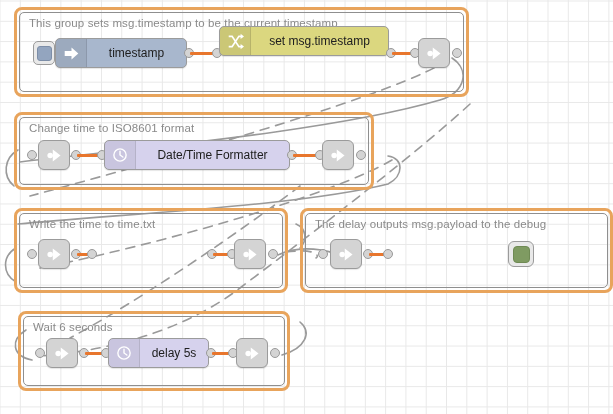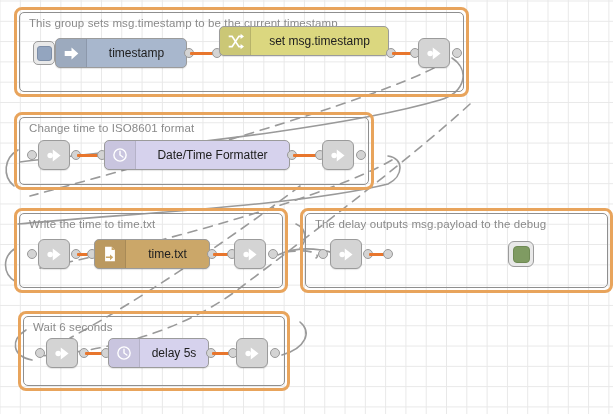--- a/index.html
+++ b/index.html
@@ -229,30 +229,20 @@
   <div class="linknode" style="left:38px;top:239px;">
     <svg class="gly" width="19" height="19" viewBox="0 0 22 22">
       <circle cx="6" cy="11" r="3.2" fill="#ffffff"></circle>
       <path d="M8 11h5M9 4l9 7-9 7z" fill="#ffffff"></path>
     </svg>
   </div>
   <div class="port round" style="left:71px;top:249px;"></div>
   <div class="wire" style="left:77px;top:253px;width:14px;"></div>
   <div class="port round" style="left:87px;top:249px;"></div>
 
-  <div class="node" style="left:94px;top:239px;width:116px;background:#cba769;">
-    <div class="node-icon" style="background:rgba(0,0,0,0.08);">
-      <svg class="gly" width="18" height="18" viewBox="0 0 22 22">
-        <path d="M5 2h8l4 4v14H5z" fill="#ffffff"></path>
-        <path d="M13 2v4h4z" fill="#cba769"></path>
-        <path d="M6 14h5v-2.5l4 3.5-4 3.5V16H6z" fill="#cba769"></path>
-      </svg>
-    </div>
-    <div class="node-label">time.txt</div>
-  </div>
   <div class="port round" style="left:207px;top:249px;"></div>
   <div class="wire" style="left:213px;top:253px;width:18px;"></div>
   <div class="port round" style="left:227px;top:249px;"></div>
   <div class="linknode" style="left:234px;top:239px;">
     <svg class="gly" width="19" height="19" viewBox="0 0 22 22">
       <circle cx="6" cy="11" r="3.2" fill="#ffffff"></circle>
       <path d="M8 11h5M9 4l9 7-9 7z" fill="#ffffff"></path>
     </svg>
   </div>
   <div class="port round" style="left:268px;top:249px;"></div>

